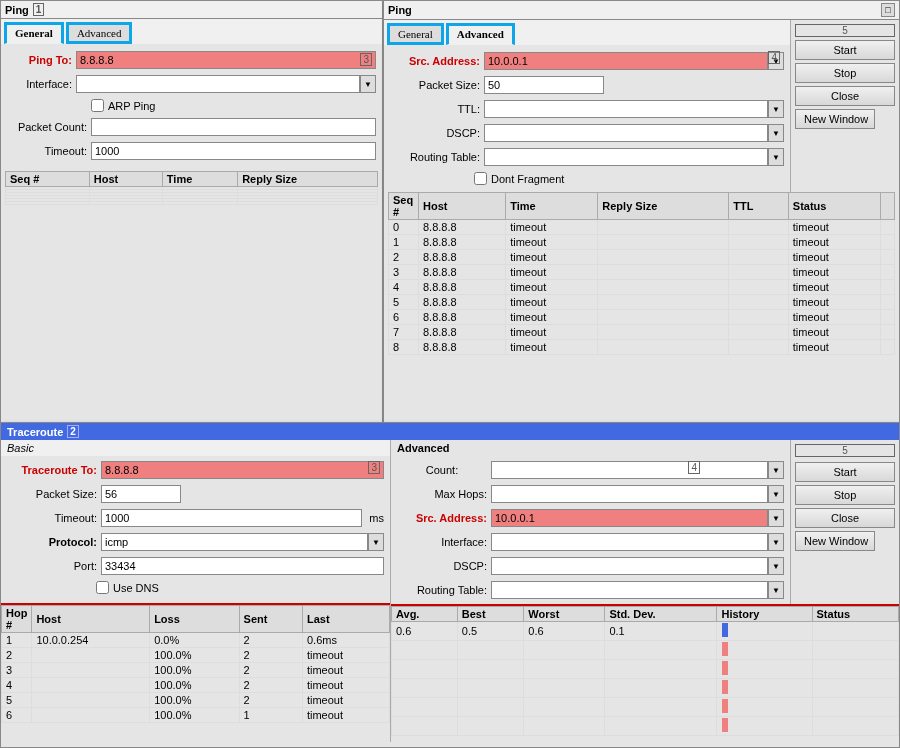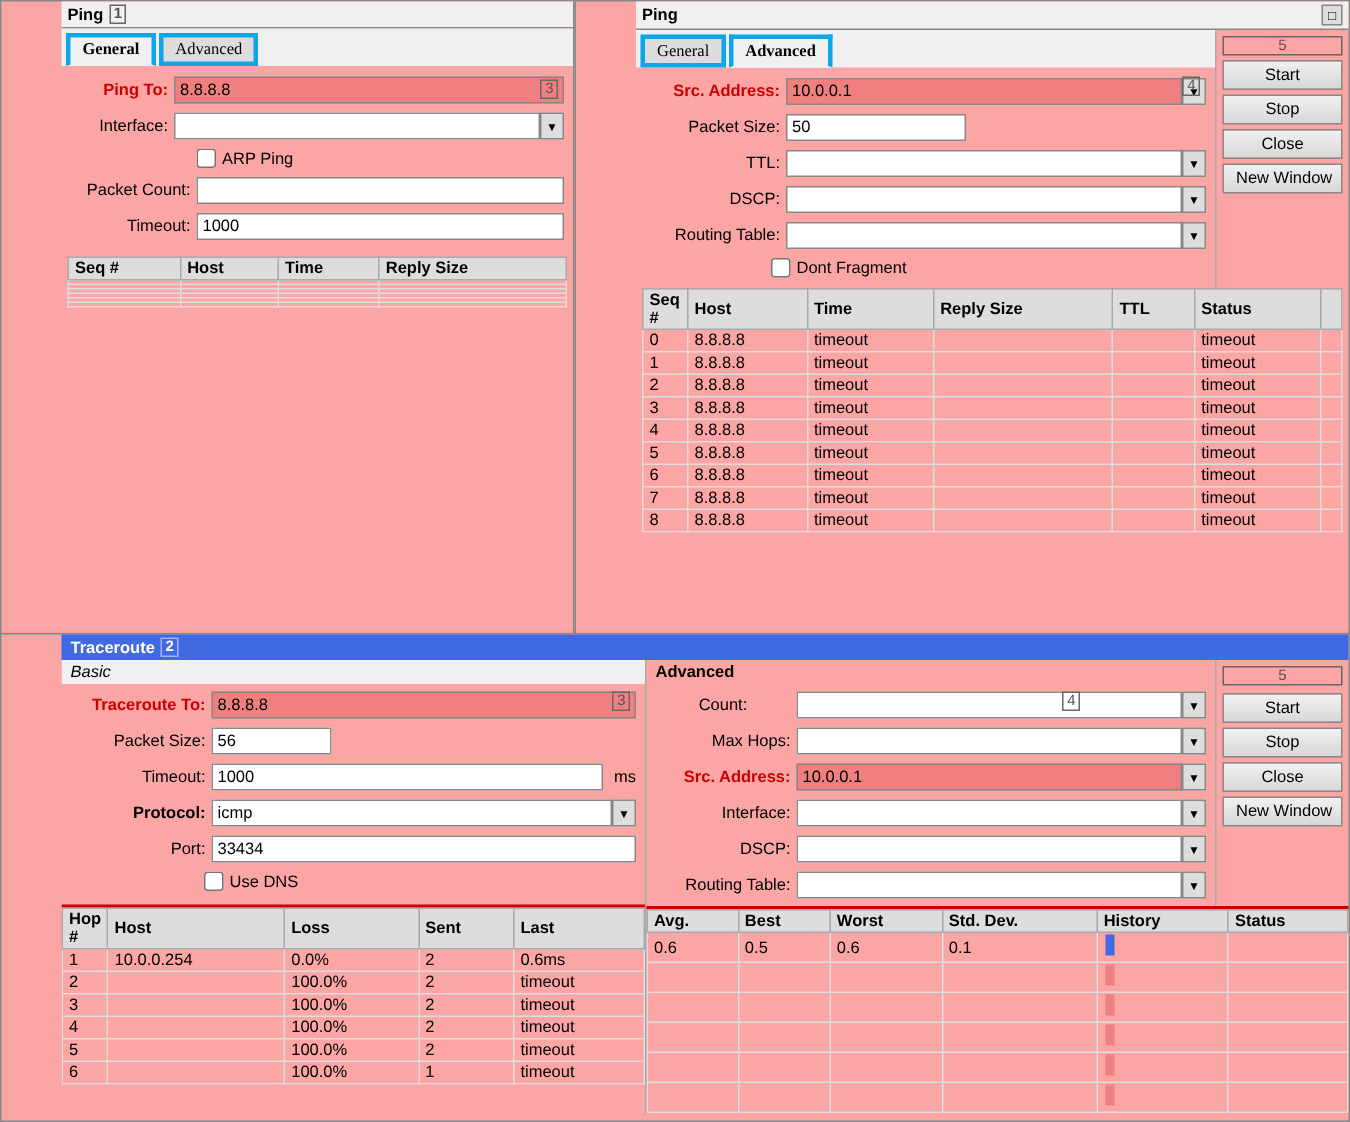--- a/index.html
+++ b/index.html
@@ -1,23 +1,22 @@
 <!DOCTYPE html>
 <html><head>
   <meta charset="utf-8">
   <style>
     * { box-sizing: border-box; margin: 0; padding: 0; font-family: 'Arial', sans-serif; font-size: 11px; }
     body { background: #c0c0c0; width: 900px; height: 748px; overflow: hidden; position: relative; }
 
     .window {
       position: absolute;
-      background: #fca5a5;
+      background: #e5e5e5;
       border: 1px solid #888;
       box-shadow: 2px 2px 4px rgba(0,0,0,0.3);
-      padding-left: 40px;
     }
 
     .window-title {
       background: #f0f0f0;
       padding: 2px 4px;
       font-size: 11px;
       font-weight: bold;
       border-bottom: 1px solid #888;
       display: flex;
       align-items: center;
@@ -115,21 +114,21 @@
       border: 1px solid #ddd;
       padding: 1px 4px;
     }
 
     .btn {
       border: 1px solid #888;
       background: linear-gradient(to bottom, #f0f0f0, #d8d8d8);
       padding: 3px 8px;
       cursor: pointer;
       font-size: 11px;
-      width: 80px;
+      width: 100px;
       text-align: center;
     }
 
     
     .trace-table {
       width: 100%;
       border-collapse: collapse;
       font-size: 10px;
     }
 

